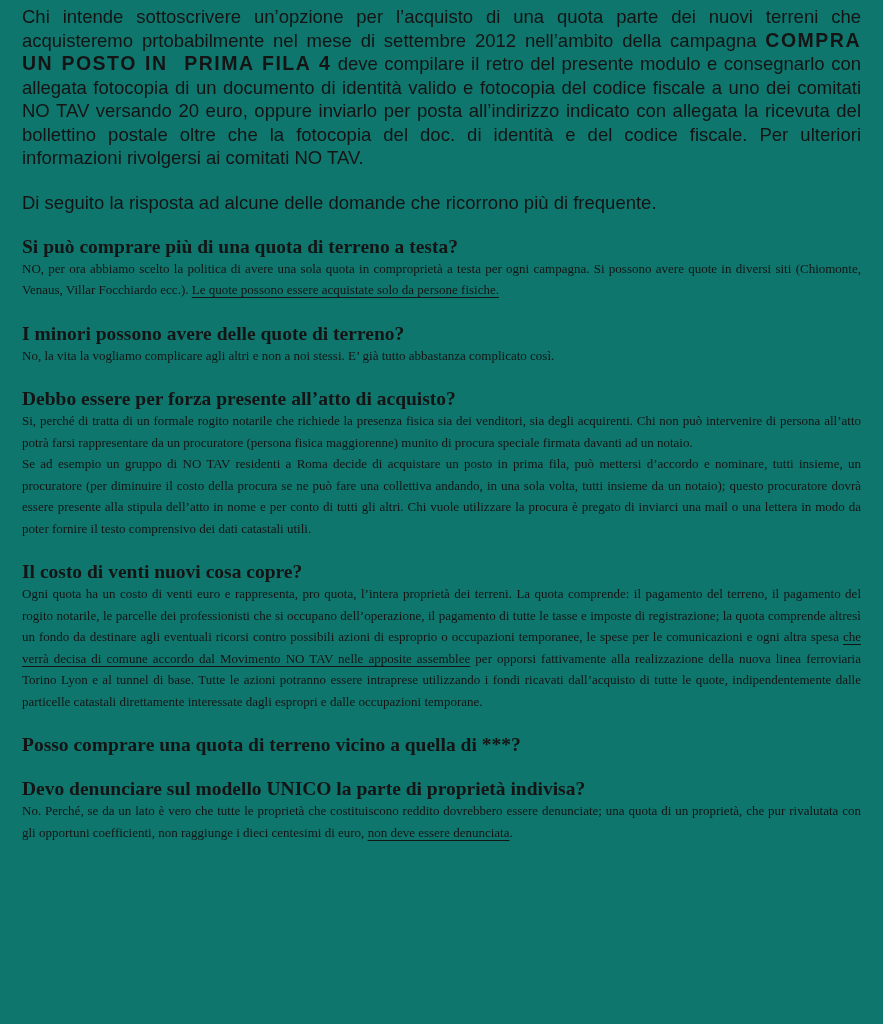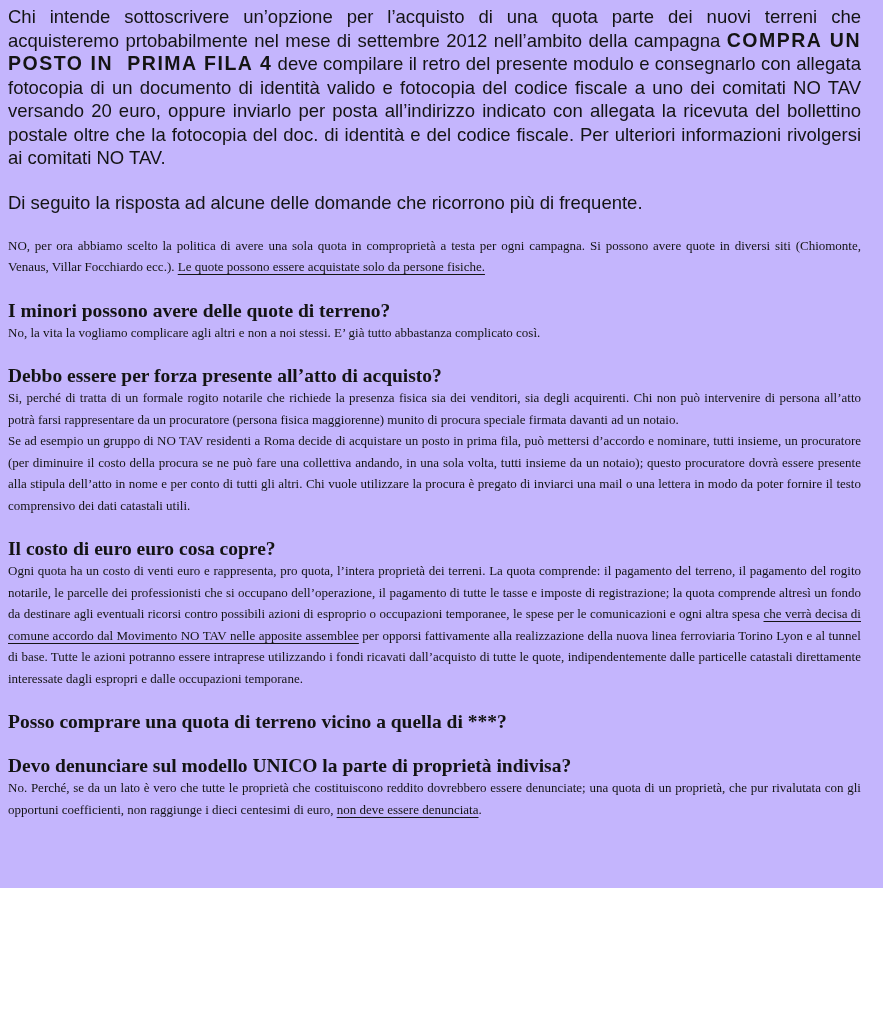--- a/index.html
+++ b/index.html
@@ -8,24 +8,24 @@
     background: #ffffff;
   }
   body {
     width: 883px;
     height: 1024px;
     overflow: hidden;
   }
   .page {
     box-sizing: border-box;
     width: 883px;
-    height: 888px;
-    background: #c4b5fd;
+    height: 1024px;
+    background: #0f766e;
     color: #141414;
-    padding: 5px 22px 0 8px;
+    padding: 5px 22px 0 22px;
   }
   .intro {
     font-family: "Liberation Sans", sans-serif;
     font-size: 18.5px;
     line-height: 23.5px;
     text-align: justify;
     margin: 0;
   }
   .campaign {
     font-weight: bold;
@@ -64,33 +64,34 @@
 </head>
 <body>
 
 <div class="page">
   <p class="intro"><span>Chi intende sottoscrivere un’opzione per l’acquisto di una quota parte dei nuovi terreni che acquisteremo prtobabilmente nel mese di settembre 2012 nell’ambito della campagna </span><span class="campaign">COMPRA UN POSTO IN  PRIMA FILA 4</span><span> deve compilare il retro del presente modulo e consegnarlo con allegata fotocopia di un documento di identità valido e fotocopia del codice fiscale a uno dei comitati NO TAV versando 20 euro, oppure inviarlo per posta all’indirizzo indicato con allegata la ricevuta del bollettino postale oltre che la fotocopia del doc. di identità e del codice fiscale. Per ulteriori informazioni rivolgersi ai comitati NO TAV.</span></p>
 
   <p class="subtitle">Di seguito la risposta ad alcune delle domande che ricorrono più di frequente.</p>
 
   <div id="faq">
       <section class="faq-item">
+        <h3 class="question">Si può comprare più di una quota di terreno a testa?</h3>
         <p class="answer"><span>NO, per ora abbiamo scelto la politica di avere una sola quota in comproprietà a testa per ogni campagna. Si possono avere quote in diversi siti (Chiomonte, Venaus, Villar Focchiardo ecc.). </span><span class="u">Le quote possono essere acquistate solo da persone fisiche.</span></p>
       </section>
       <section class="faq-item">
         <h3 class="question">I minori possono avere delle quote di terreno?</h3>
         <p class="answer"><span>No, la vita la vogliamo complicare agli altri e non a noi stessi. E’ già tutto abbastanza complicato così.</span></p>
       </section>
       <section class="faq-item">
         <h3 class="question">Debbo essere per forza presente all’atto di acquisto?</h3>
         <p class="answer"><span>Si, perché di tratta di un formale rogito notarile che richiede la presenza fisica sia dei venditori, sia degli acquirenti. Chi non può intervenire di persona all’atto potrà farsi rappresentare da un procuratore (persona fisica maggiorenne) munito di procura speciale firmata davanti ad un notaio.</span></p>
         <p class="answer"><span>Se ad esempio un gruppo di NO TAV residenti a Roma decide di acquistare un posto in prima fila, può mettersi d’accordo e nominare, tutti insieme, un procuratore (per diminuire il costo della procura se ne può fare una collettiva andando, in una sola volta, tutti insieme da un notaio); questo procuratore dovrà essere presente alla stipula dell’atto in nome e per conto di tutti gli altri. Chi vuole utilizzare la procura è pregato di inviarci una mail o una lettera in modo da poter fornire il testo comprensivo dei dati catastali utili.</span></p>
       </section>
       <section class="faq-item">
-        <h3 class="question">Il costo di euro euro cosa copre?</h3>
+        <h3 class="question">Il costo di venti nuovi cosa copre?</h3>
         <p class="answer"><span>Ogni quota ha un costo di venti euro e rappresenta, pro quota, l’intera proprietà dei terreni. La quota comprende: il pagamento del terreno, il pagamento del rogito notarile, le parcelle dei professionisti che si occupano dell’operazione, il pagamento di tutte le tasse e imposte di registrazione; la quota comprende altresì un fondo da destinare agli eventuali ricorsi contro possibili azioni di esproprio o occupazioni temporanee, le spese per le comunicazioni e ogni altra spesa </span><span class="u">che verrà decisa di comune accordo dal Movimento NO TAV nelle apposite assemblee</span><span> per opporsi fattivamente alla realizzazione della nuova linea ferroviaria Torino Lyon e al tunnel di base. Tutte le azioni potranno essere intraprese utilizzando i fondi ricavati dall’acquisto di tutte le quote, indipendentemente dalle particelle catastali direttamente interessate dagli espropri e dalle occupazioni temporane.</span></p>
       </section>
       <section class="faq-item">
         <h3 class="question">Posso comprare una quota di terreno vicino a quella di ***?</h3>
       </section>
       <section class="faq-item">
         <h3 class="question">Devo denunciare sul modello UNICO la parte di proprietà indivisa?</h3>
         <p class="answer"><span>No. Perché, se da un lato è vero che tutte le proprietà che costituiscono reddito dovrebbero essere denunciate; una quota di un proprietà, che pur rivalutata con gli opportuni coefficienti, non raggiunge i dieci centesimi di euro, </span><span class="u">non deve essere denunciata</span><span>.</span></p>
       </section>
     </div>

